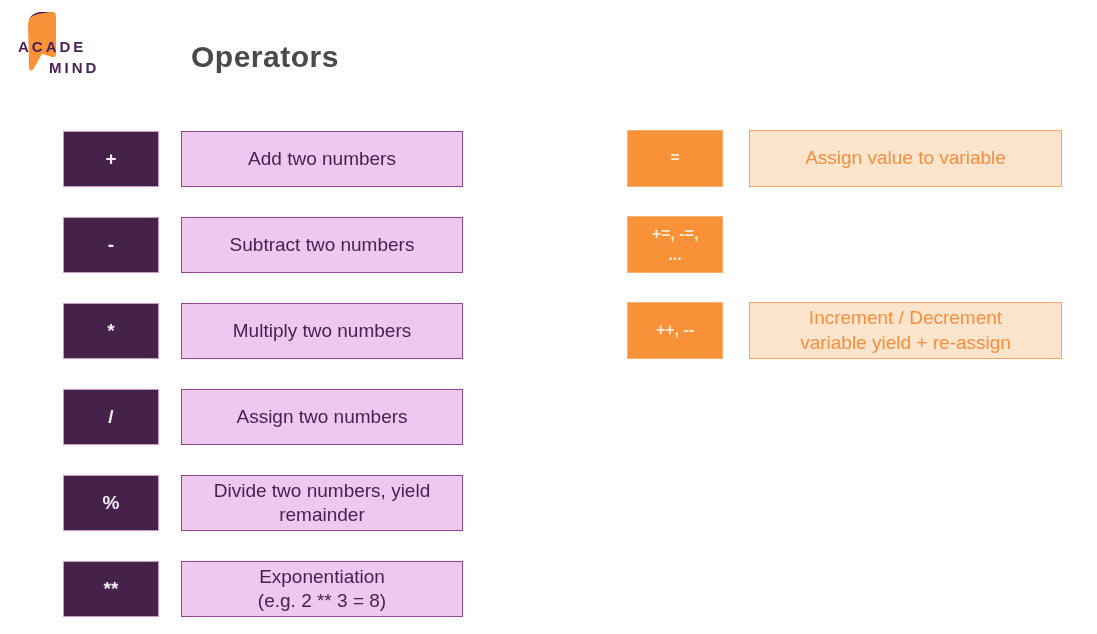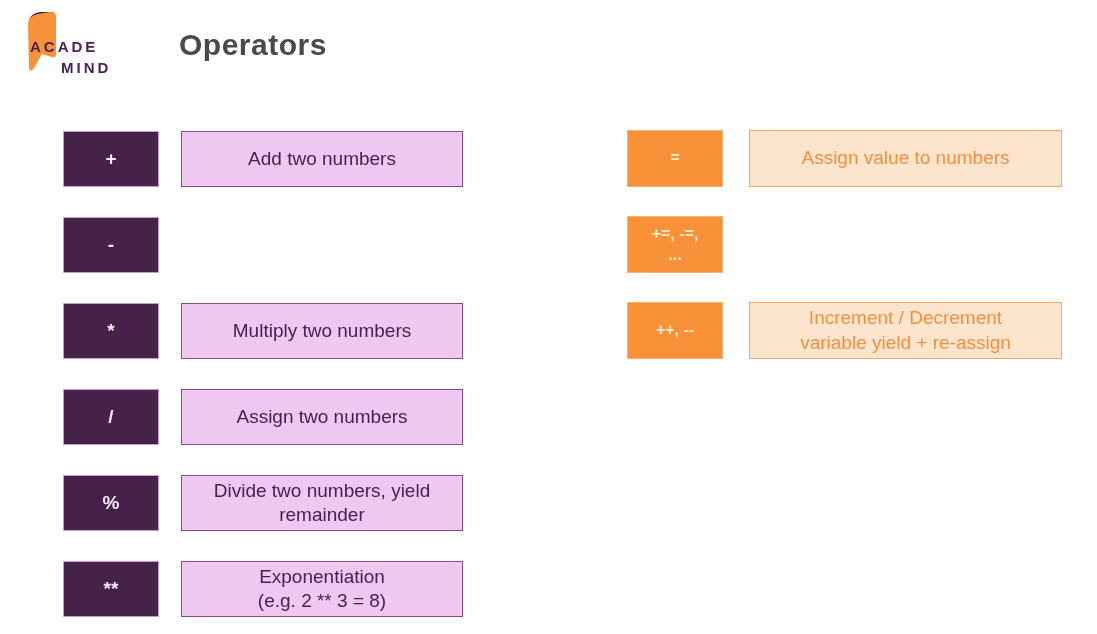--- a/index.html
+++ b/index.html
@@ -20,21 +20,21 @@
   .logo {
     position: absolute;
     left: 18px;
     top: 6px;
     width: 150px;
     height: 80px;
   }
   .logo svg { position: absolute; left: 0; top: 0; }
   .logo-text {
     position: absolute;
-    left: 12px;
+    left: 0;
     top: 30px;
     color: #4b2158;
     font-weight: 800;
     font-size: 15px;
     letter-spacing: 3px;
     line-height: 21px;
     white-space: nowrap;
   }
   .logo-text .line2 { display: block; padding-left: 31px; }
 
@@ -115,28 +115,29 @@
       <path d="M14,22 C8,16 12,6 24,6 L34,6 L34,14 C24,13 18,16 14,22 Z" fill="#45215c"></path>
 
       <path d="M20,8 L32,6 Q38,5 38,11 L38,48 Q38,52 34,51 L24,48 L16,62 Q12,68 11,61 L10,18 Q10,10 20,8 Z" fill="#f89138"></path>
     </svg>
     <div class="logo-text">
       <span class="line1">ACADE</span>
       <span class="line2">MIND</span>
     </div>
   </div>
 
-  <h1 class="page-title" style="margin:4px;">Operators</h1>
+  <h1 class="page-title" style="margin:16px;">Operators</h1>
 
   <div class="op-row p-row" style="top:131px">
     <div class="sym">+</div>
     <div class="desc">Add two numbers</div>
   </div>
   <div class="op-row p-row" style="top:217px">
     <div class="sym">-</div>
+    <div class="desc">Subtract two numbers</div>
   </div>
   <div class="op-row p-row" style="top:303px">
     <div class="sym">*</div>
     <div class="desc">Multiply two numbers</div>
   </div>
   <div class="op-row p-row" style="top:389px">
     <div class="sym">/</div>
     <div class="desc">Assign two numbers</div>
   </div>
   <div class="op-row p-row" style="top:475px">
@@ -145,21 +146,21 @@
 remainder</div>
   </div>
   <div class="op-row p-row" style="top:561px">
     <div class="sym">**</div>
     <div class="desc">Exponentiation
 (e.g. 2 ** 3 = 8)</div>
   </div>
 
   <div class="op-row o-row" style="top:130px">
     <div class="sym">=</div>
-    <div class="desc">Assign value to numbers</div>
+    <div class="desc">Assign value to variable</div>
   </div>
   <div class="op-row o-row" style="top:216px">
     <div class="sym">+=, -=,
 ...</div>
   </div>
   <div class="op-row o-row" style="top:302px">
     <div class="sym">++, --</div>
     <div class="desc">Increment / Decrement
 variable yield + re-assign</div>
   </div>

